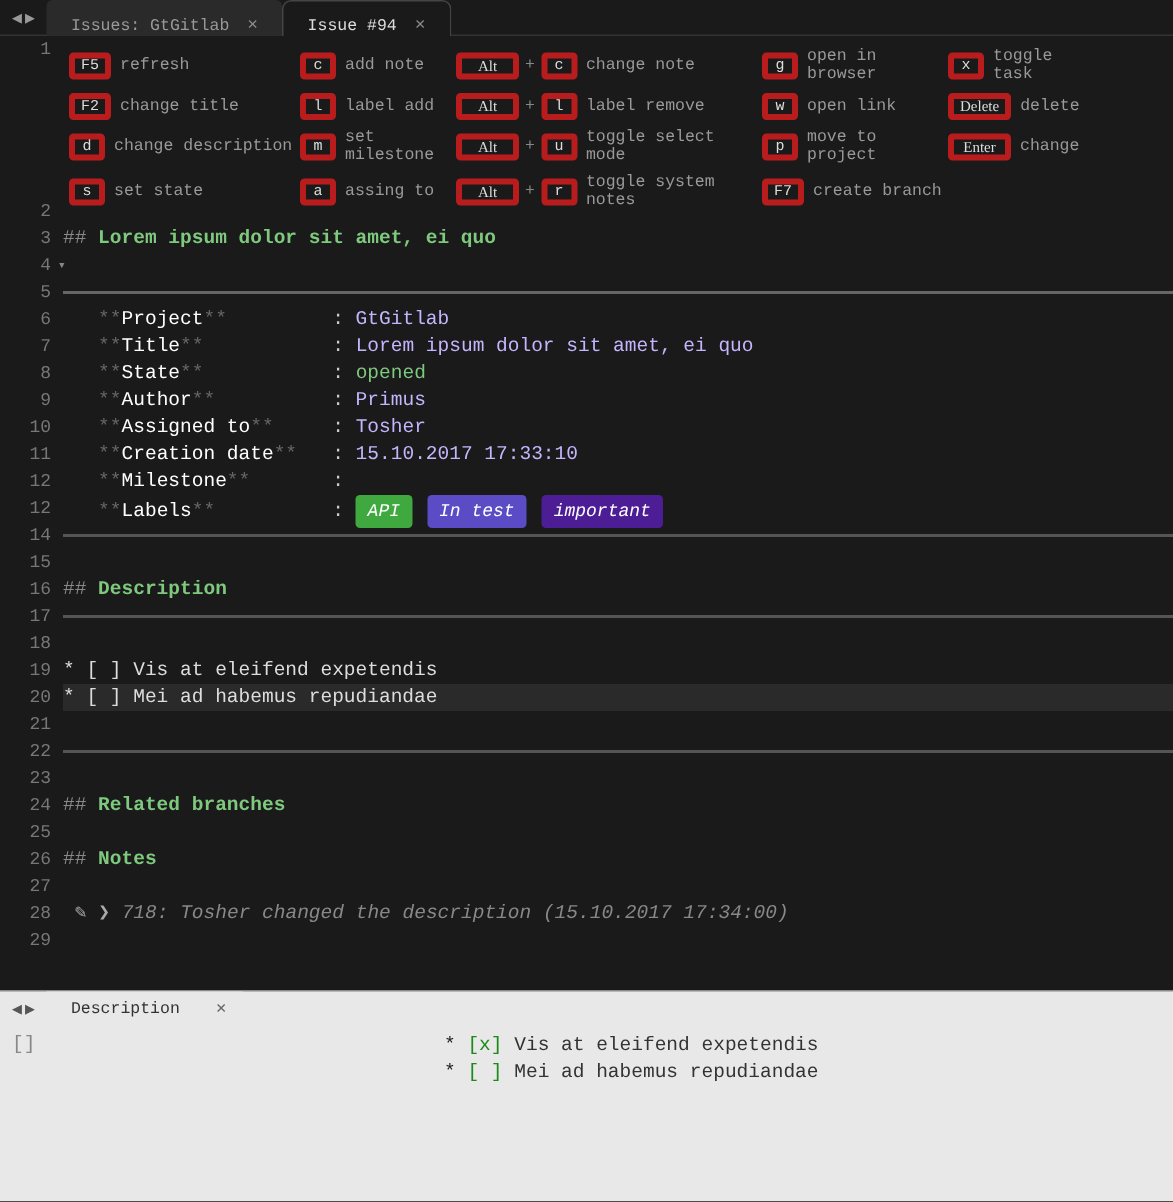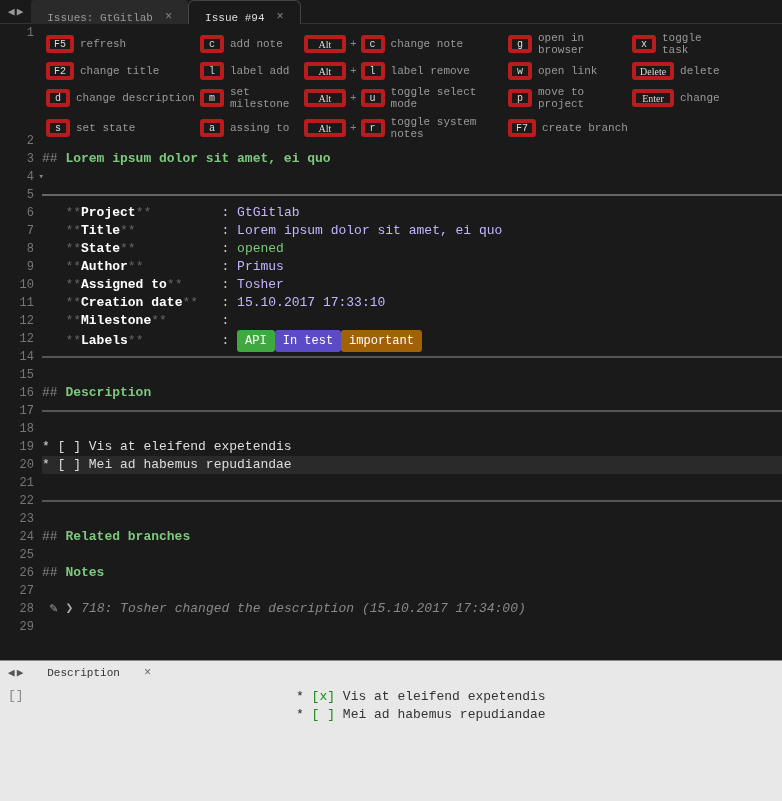--- a/index.html
+++ b/index.html
@@ -104,35 +104,37 @@
   height: 18px;
   display: flex;
   align-items: center;
 }
 .hrule::before {
   content: "";
   flex: 1;
   border-top: 2px solid #555;
 }
 .hrule.first::before { border-top: 2px solid #666; }
-.field-key { color: #fff; font-weight: bold; }
+.field-key { color: #fff; font-weight: normal; }
 .stars { color: #666; }
 .colon { color: #ccc; }
 .val { color: #c4b5fd; }
 .val-green { color: #7ec97e; }
 .badge {
   display: inline-block;
   padding: 2px 8px;
   border-radius: 3px;
   color: #fff;
   font-size: 12px;
+  margin-right: 10px;
+  font-style: italic;
 }
 .b-green { background: #3fa83f; }
 .b-purple { background: #5b4bc4; }
-.b-red { background: #a16207; }
+.b-red { background: #4c1d95; }
 .task { color: #ddd; }
 .task-marker { color: #ddd; }
 .cursor-line { background: #2a2a2a; }
 .note-line { color: #888; font-style: italic; }
 .note-line .pencil { font-style: normal; color: #aaa; }
 .note-line .chev { font-style: normal; color: #aaa; }
 .lower-bar {
   height: 24px;
   background: #e8e8e8;
   display: flex;

